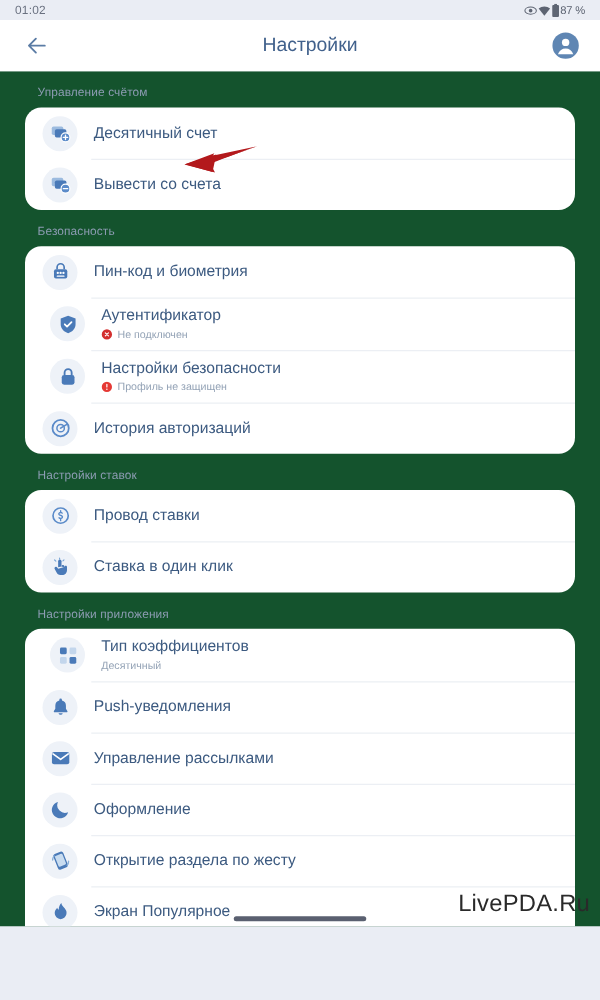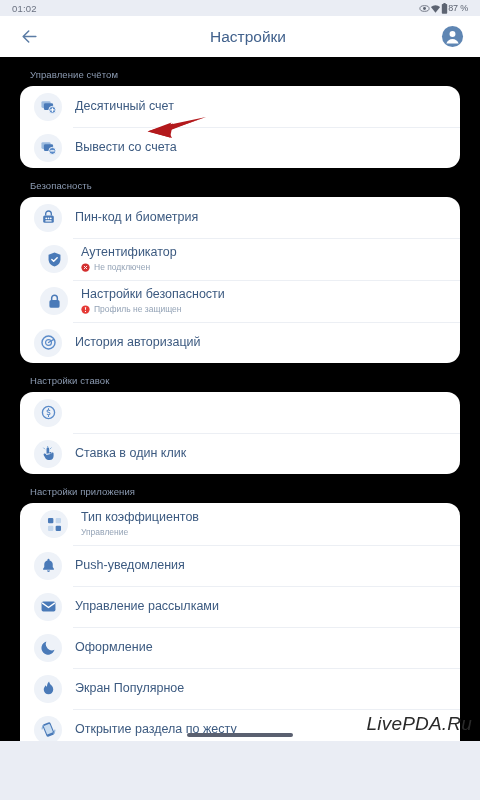--- a/index.html
+++ b/index.html
@@ -65,21 +65,21 @@
     pointer-events: none;
     padding-left: 16px;
   }
   .hdr-avatar { margin-left: auto; width: 28px; height: 28px; display:flex; align-items:center; justify-content:center; cursor:pointer; z-index:2;}
 
   
   .content {
     flex: 1 1 auto;
     overflow: hidden;
     padding: 0 0 0 0;
-    background: #000000;
+    background: #14532d;
   }
 
   .section-title {
     font-size: 9.5px;
     color: #8d9cb3;
     padding: 12px 0 6px 30px;
     letter-spacing: .1px;
   }
   .card {
     background: #ffffff;
@@ -139,21 +139,20 @@
 
   
   .watermark {
     position: absolute;
     right: 8px; bottom: 6px;
     font-size: 19px;
     color: #2a2a2a;
     font-family: "Liberation Sans", sans-serif;
     letter-spacing: .2px;
     z-index: 15;
-    font-style: italic;
   }
   
   .home-ind {
     position: absolute;
     bottom: 4px; left: 50%;
     transform: translateX(-50%);
     width: 106px; height: 4px;
     border-radius: 2px;
     background: #5a6070;
     z-index: 14;
@@ -310,20 +309,23 @@
     <div class="section-title">Настройки ставок</div>
     <div class="card">
       <div class="row">
         <span class="ico">
           <svg width="17" height="17" viewBox="0 0 24 24">
             <circle cx="12" cy="12" r="8.6" fill="none" stroke="#5b8bc9" stroke-width="1.9"></circle>
             <path d="M13.8 9.2a2.4 2.4 0 0 0-3.8.4c-.5 1.2 1 1.9 2 2.2 1 .3 2.5 1 2 2.2a2.4 2.4 0 0 1-3.8.4" fill="none" stroke="#5b8bc9" stroke-width="1.5" stroke-linecap="round"></path>
             <path d="M12 6.3v1.4M12 16.3v1.4" stroke="#5b8bc9" stroke-width="1.5" stroke-linecap="round"></path>
           </svg>
         </span>
+        <span class="rowtext">
+          <span class="rowlabel">Провод ставки</span>
+        </span>
       </div>
       <div class="row">
         <span class="ico">
           <svg width="17" height="17" viewBox="0 0 24 24">
             <path d="M9.2 12.4V5.6a1.9 1.9 0 0 1 3.8 0v6.1" fill="#4a7ab8"></path>
             <path d="M13 11.5c0-1 .6-1.6 1.6-1.6s1.6.6 1.6 1.6v1.1" fill="#4a7ab8"></path>
             <path d="M16.2 12.2c0-.9.6-1.5 1.5-1.5s1.5.6 1.5 1.5v3.2c0 3.2-2.2 5.8-5.5 5.8h-2c-2.2 0-3.4-1.2-4.4-3.1l-2-3.7c-.5-.9-.1-1.9.8-2.3.8-.4 1.6-.1 2.1.6l1 1.5" fill="#4a7ab8"></path>
             <path d="M6.6 5.6 5.2 4.2M10.8 3.4V2M14.6 5.2 15.8 4" stroke="#7aa6d6" stroke-width="1.3" stroke-linecap="round"></path>
           </svg>
         </span>
@@ -340,21 +342,21 @@
         <span class="ico">
           <svg width="17" height="17" viewBox="0 0 24 24">
             <rect x="2.8" y="2.8" width="7.6" height="7.6" rx="1.6" fill="#4a7ab8"></rect>
             <rect x="13.6" y="2.8" width="7.6" height="7.6" rx="1.6" fill="#c3d6ec"></rect>
             <rect x="2.8" y="13.6" width="7.6" height="7.6" rx="1.6" fill="#c3d6ec"></rect>
             <rect x="13.6" y="13.6" width="7.6" height="7.6" rx="1.6" fill="#4a7ab8"></rect>
           </svg>
         </span>
         <span class="rowtext">
           <span class="rowlabel">Тип коэффициентов</span>
-          <span class="rowsub">Управление</span>
+          <span class="rowsub">Десятичный</span>
         </span>
       </div>
 
       <div class="row">
         <span class="ico">
           <svg width="17" height="17" viewBox="0 0 24 24">
             <path d="M12 2.6a1.5 1.5 0 0 1 1.5 1.5v.7a6 6 0 0 1 4.5 5.8v3.4l1.6 2.6c.4.7-.1 1.5-.9 1.5H5.3c-.8 0-1.3-.8-.9-1.5L6 14v-3.4a6 6 0 0 1 4.5-5.8v-.7A1.5 1.5 0 0 1 12 2.6Z" fill="#4a7ab8"></path>
             <path d="M9.6 19.2a2.5 2.5 0 0 0 4.8 0Z" fill="#4a7ab8"></path>
           </svg>
         </span>
@@ -376,46 +378,46 @@
       </div>
 
       <div class="row">
         <span class="ico">
           <svg width="17" height="17" viewBox="0 0 24 24">
             <path d="M20.5 15.3A8.8 8.8 0 0 1 9 3.6a9.4 9.4 0 1 0 11.5 11.7Z" fill="#4a7ab8"></path>
           </svg>
         </span>
         <span class="rowtext">
           <span class="rowlabel">Оформление</span>
-        </span>
-      </div>
-
-      <div class="row">
-        <span class="ico">
-          <svg width="17" height="17" viewBox="0 0 24 24">
-            <path d="M12.8 2c.4 3 2.3 4.1 4 6.2a8.2 8.2 0 0 1 1.9 5.2A6.7 6.7 0 0 1 12 20.2a6.7 6.7 0 0 1-6.7-6.8c0-2.6 1.5-4.3 2.8-6 .3 1 .9 1.7 1.8 2.1-.2-2.9 1.2-5.8 2.9-7.5Z" fill="#4a7ab8"></path>
-          </svg>
-        </span>
-        <span class="rowtext">
-          <span class="rowlabel">Экран Популярное</span>
         </span>
       </div>
 
       <div class="row">
         <span class="ico">
           <svg width="17" height="17" viewBox="0 0 24 24">
             <g transform="rotate(-22 12 12)">
               <rect x="6" y="2.6" width="12" height="18.8" rx="2.6" fill="#4a7ab8"></rect>
               <rect x="7.5" y="5" width="9" height="13" rx="1.2" fill="#c8dcf0"></rect>
             </g>
             <path d="M4.6 6.6c-1 1.3-1.6 3-1.6 4.8M19.4 17.4c1-1.3 1.6-3 1.6-4.8" fill="none" stroke="#89b0d9" stroke-width="1.5" stroke-linecap="round"></path>
           </svg>
         </span>
         <span class="rowtext">
           <span class="rowlabel">Открытие раздела по жесту</span>
+        </span>
+      </div>
+
+      <div class="row">
+        <span class="ico">
+          <svg width="17" height="17" viewBox="0 0 24 24">
+            <path d="M12.8 2c.4 3 2.3 4.1 4 6.2a8.2 8.2 0 0 1 1.9 5.2A6.7 6.7 0 0 1 12 20.2a6.7 6.7 0 0 1-6.7-6.8c0-2.6 1.5-4.3 2.8-6 .3 1 .9 1.7 1.8 2.1-.2-2.9 1.2-5.8 2.9-7.5Z" fill="#4a7ab8"></path>
+          </svg>
+        </span>
+        <span class="rowtext">
+          <span class="rowlabel">Экран Популярное</span>
         </span>
       </div>
 
       <div class="row">
         <span class="ico">
           <svg width="17" height="17" viewBox="0 0 24 24">
             <rect x="2.4" y="4" width="19.2" height="9.4" rx="1.8" fill="#4a7ab8"></rect>
             <rect x="9.4" y="6.6" width="5.2" height="4.2" rx="1" fill="#ffffff"></rect>
             <rect x="2.4" y="15.4" width="8.4" height="4.4" rx="1.5" fill="#4a7ab8"></rect>
             <rect x="13.2" y="15.4" width="8.4" height="4.4" rx="1.5" fill="#4a7ab8"></rect>

